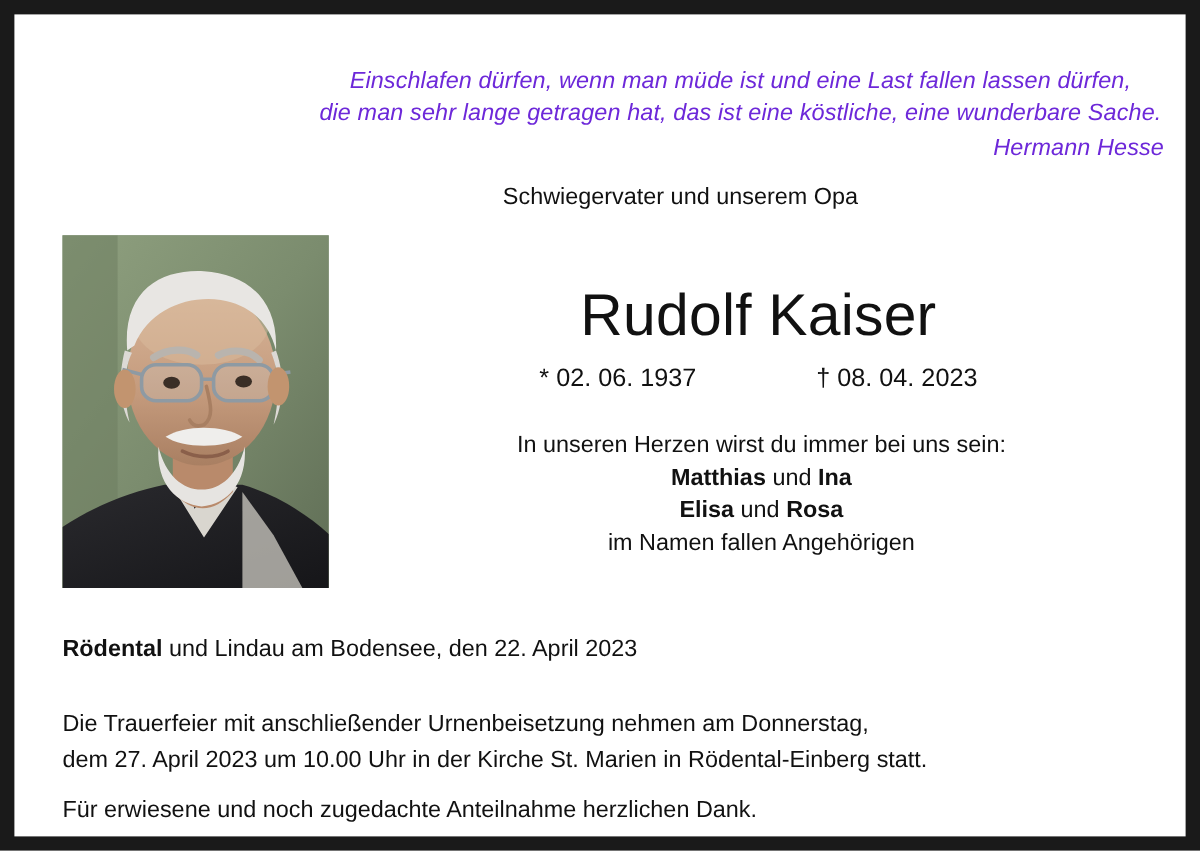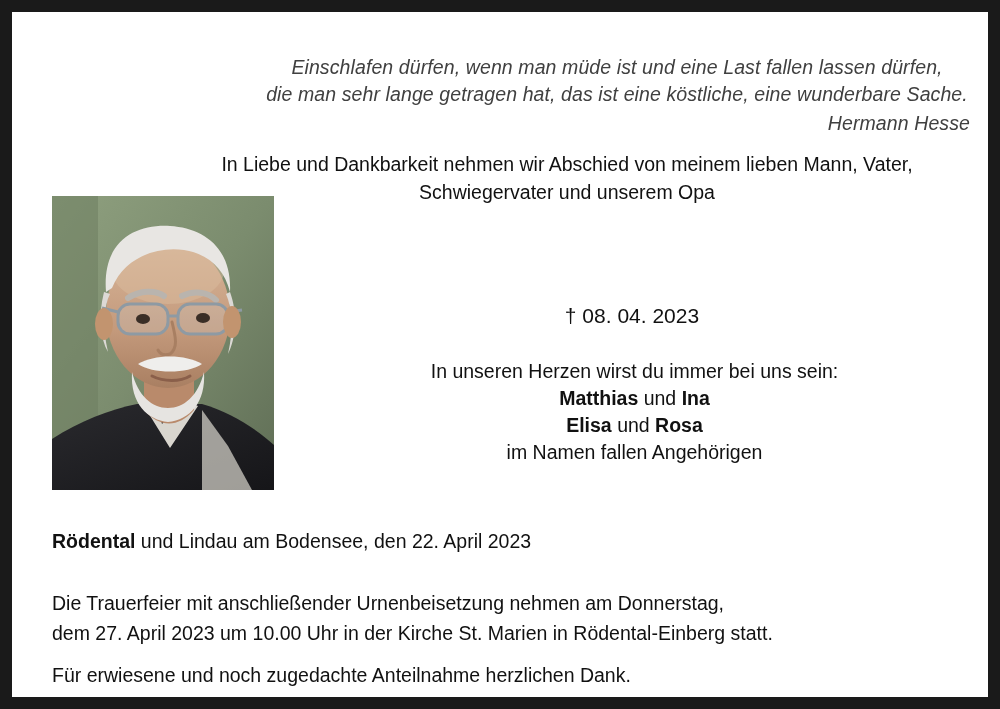--- a/index.html
+++ b/index.html
@@ -30,21 +30,21 @@
   
   .quote {
     position: absolute;
     left: 250px;
     top: 42px;
     width: 710px;
     text-align: center;
     font-style: italic;
     font-size: 19.5px;
     line-height: 27px;
-    color: #404040;
+    color: #6d28d9;
     letter-spacing: 0.1px;
   }
   .quote-line {
     display: block;
     white-space: nowrap;
   }
   .quote-author {
     display: block;
     text-align: right;
     font-style: italic;
@@ -149,21 +149,20 @@
 <div class="page">
   <div class="card">
 
     <div class="quote">
       <span class="quote-line">Einschlafen dürfen, wenn man müde ist und eine Last fallen lassen dürfen,</span>
       <span class="quote-line">die man sehr lange getragen hat, das ist eine köstliche, eine wunderbare Sache.</span>
       <span class="quote-author">Hermann Hesse</span>
     </div>
 
     <div class="intro">
-      <span>In Liebe und Dankbarkeit nehmen wir Abschied von meinem lieben Mann, Vater,</span>
       <span>Schwiegervater und unserem Opa</span>
     </div>
 
     <div class="photo">
       <svg width="222" height="294" viewBox="0 0 222 294" xmlns="http://www.w3.org/2000/svg">
         <defs>
           <linearGradient id="bgGrad" x1="0" y1="0" x2="1" y2="1">
             <stop offset="0%" stop-color="#8fa07f"></stop>
             <stop offset="50%" stop-color="#7b8c6e"></stop>
             <stop offset="100%" stop-color="#5f6d55"></stop>
@@ -222,22 +221,24 @@
           <path d="M 100 180 C 112 186 128 186 138 180" stroke="#8a5f4a" stroke-width="3" fill="none" stroke-linecap="round"></path>
 
           <path d="M 80 176 C 78 208 96 224 116 226 C 138 224 154 206 152 176 C 146 200 132 212 116 212 C 100 212 86 200 80 176 Z" fill="#e6e4e1"></path>
 
           <ellipse cx="52" cy="128" rx="9" ry="16" fill="#c2946f"></ellipse>
           <ellipse cx="180" cy="126" rx="9" ry="16" fill="#c2946f"></ellipse>
         </g>
       </svg>
     </div>
 
+    <div class="name">Rudolf Kaiser</div>
 
     <div class="dates">
+      <span class="d">* 02. 06. 1937</span>
       <span class="d">† 08. 04. 2023</span>
     </div>
 
     <div class="survivors">
       <span class="line">In unseren Herzen wirst du immer bei uns sein:</span>
       <span class="line"><b>Matthias</b><span> und </span><b>Ina</b></span>
       <span class="line"><b>Elisa</b><span> und </span><b>Rosa</b></span>
       <span class="line">im Namen fallen Angehörigen</span>
     </div>
 

